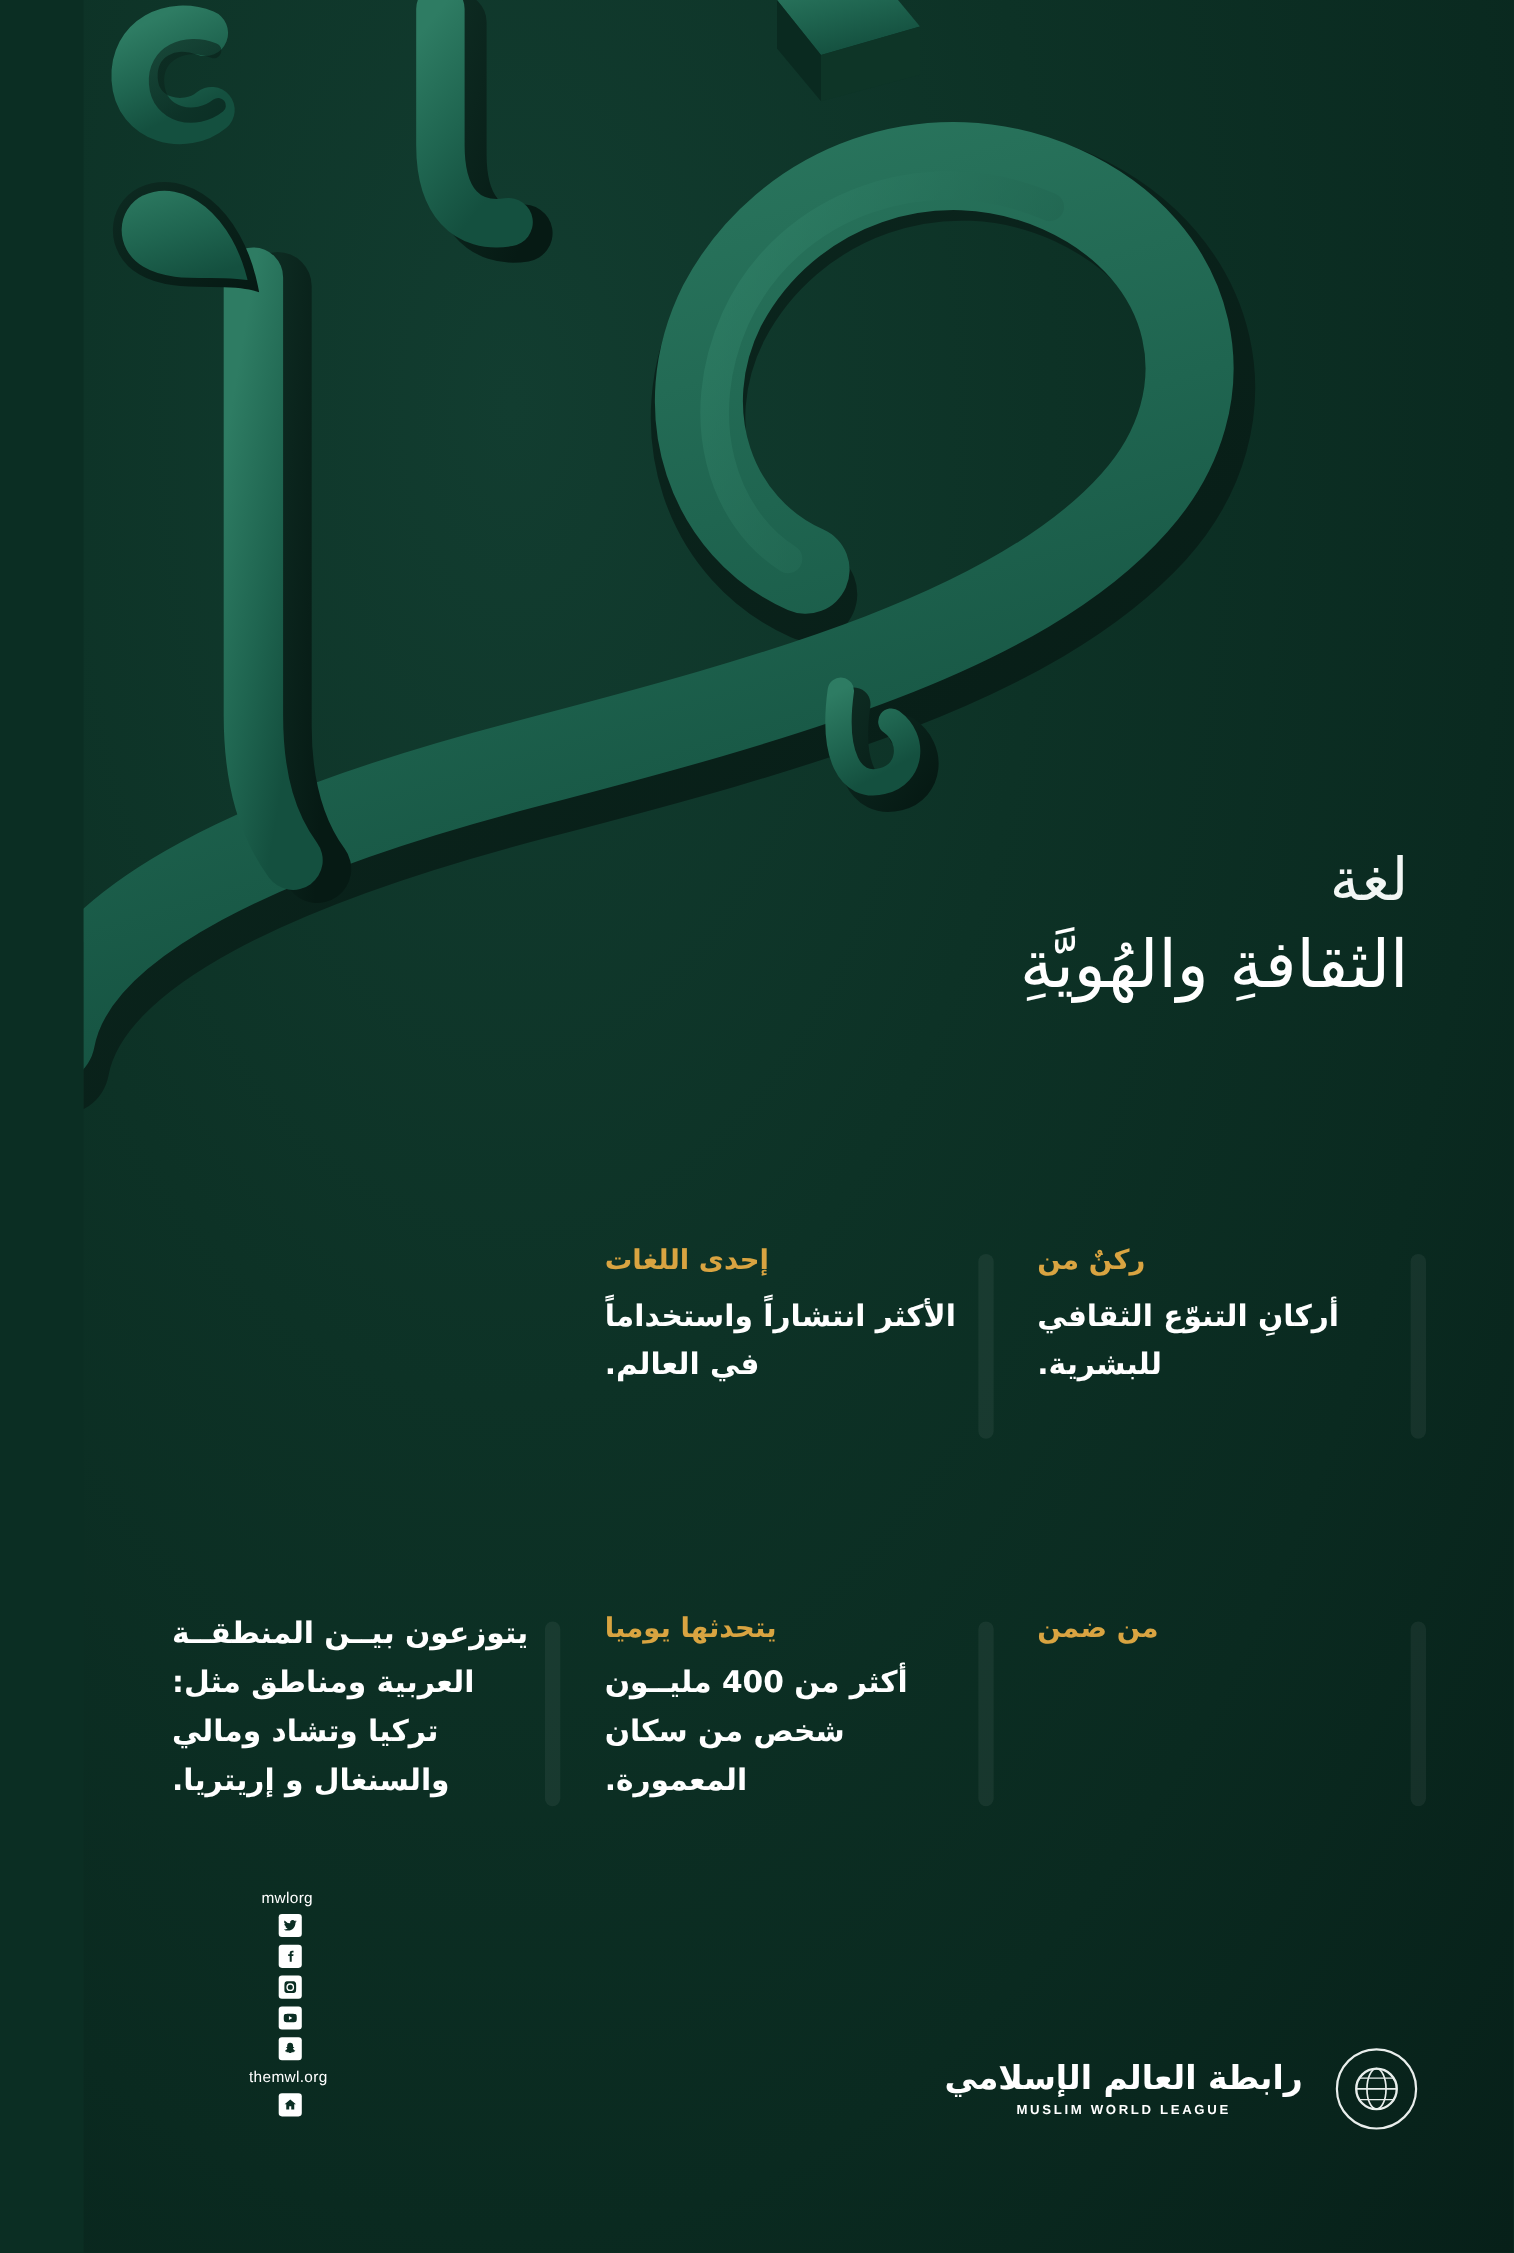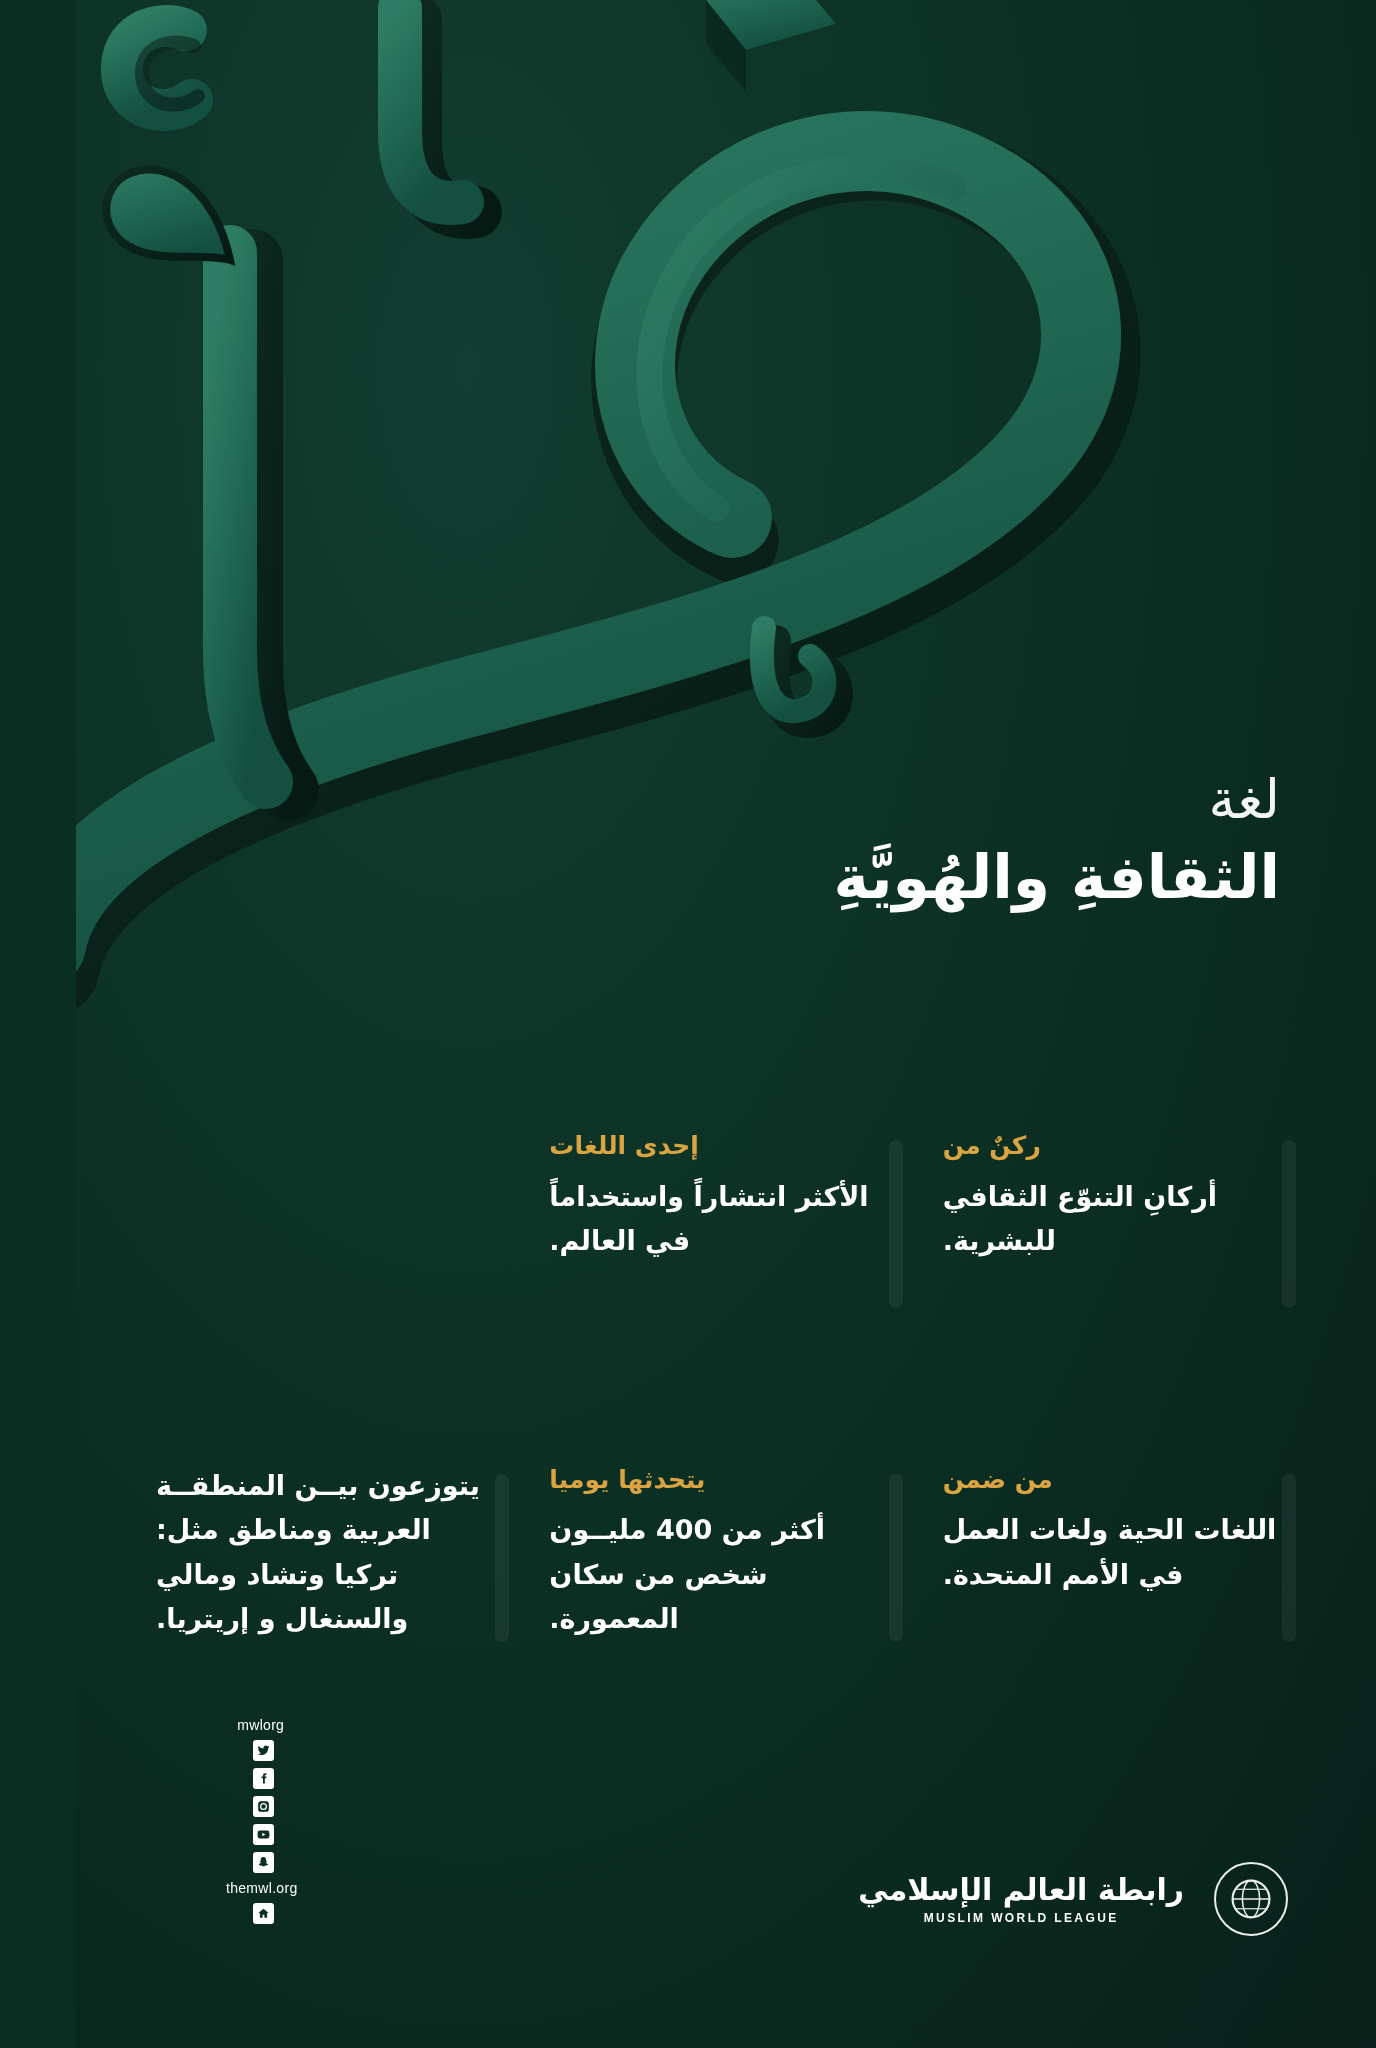--- a/index.html
+++ b/index.html
@@ -41,21 +41,21 @@
     font-size: 54px;
     font-weight: 400;
     letter-spacing: 0px;
     line-height: 1.1;
     color: #f2f6f4;
     display: block;
     margin-bottom: 12px;
   }
   .headline .big {
     font-size: 60px;
-    font-weight: 700;
+    font-weight: 400;
     line-height: 1.2;
     color: #ffffff;
     display: block;
     white-space: nowrap;
   }
 
   
   .facts {
     position: absolute;
     top: 1130px;
@@ -236,21 +236,20 @@
       <span class="bar"></span>
       <div class="kicker">إحدى اللغات</div>
       <div class="body">الأكثر انتشاراً واستخداماً في العالم.</div>
     </div>
 
     <div class="fact" style="visibility:hidden"></div>
 
     <div class="fact">
       <span class="bar"></span>
       <div class="kicker">من ضمن</div>
-      <div class="body">اللغات الحية ولغات العمل في الأمم المتحدة.</div>
     </div>
 
     <div class="fact">
       <span class="bar"></span>
       <div class="kicker">يتحدثها يوميا</div>
       <div class="body">أكثر من 400 مليــون شخص من سكان المعمورة.</div>
     </div>
 
     <div class="fact">
       <span class="bar"></span>

